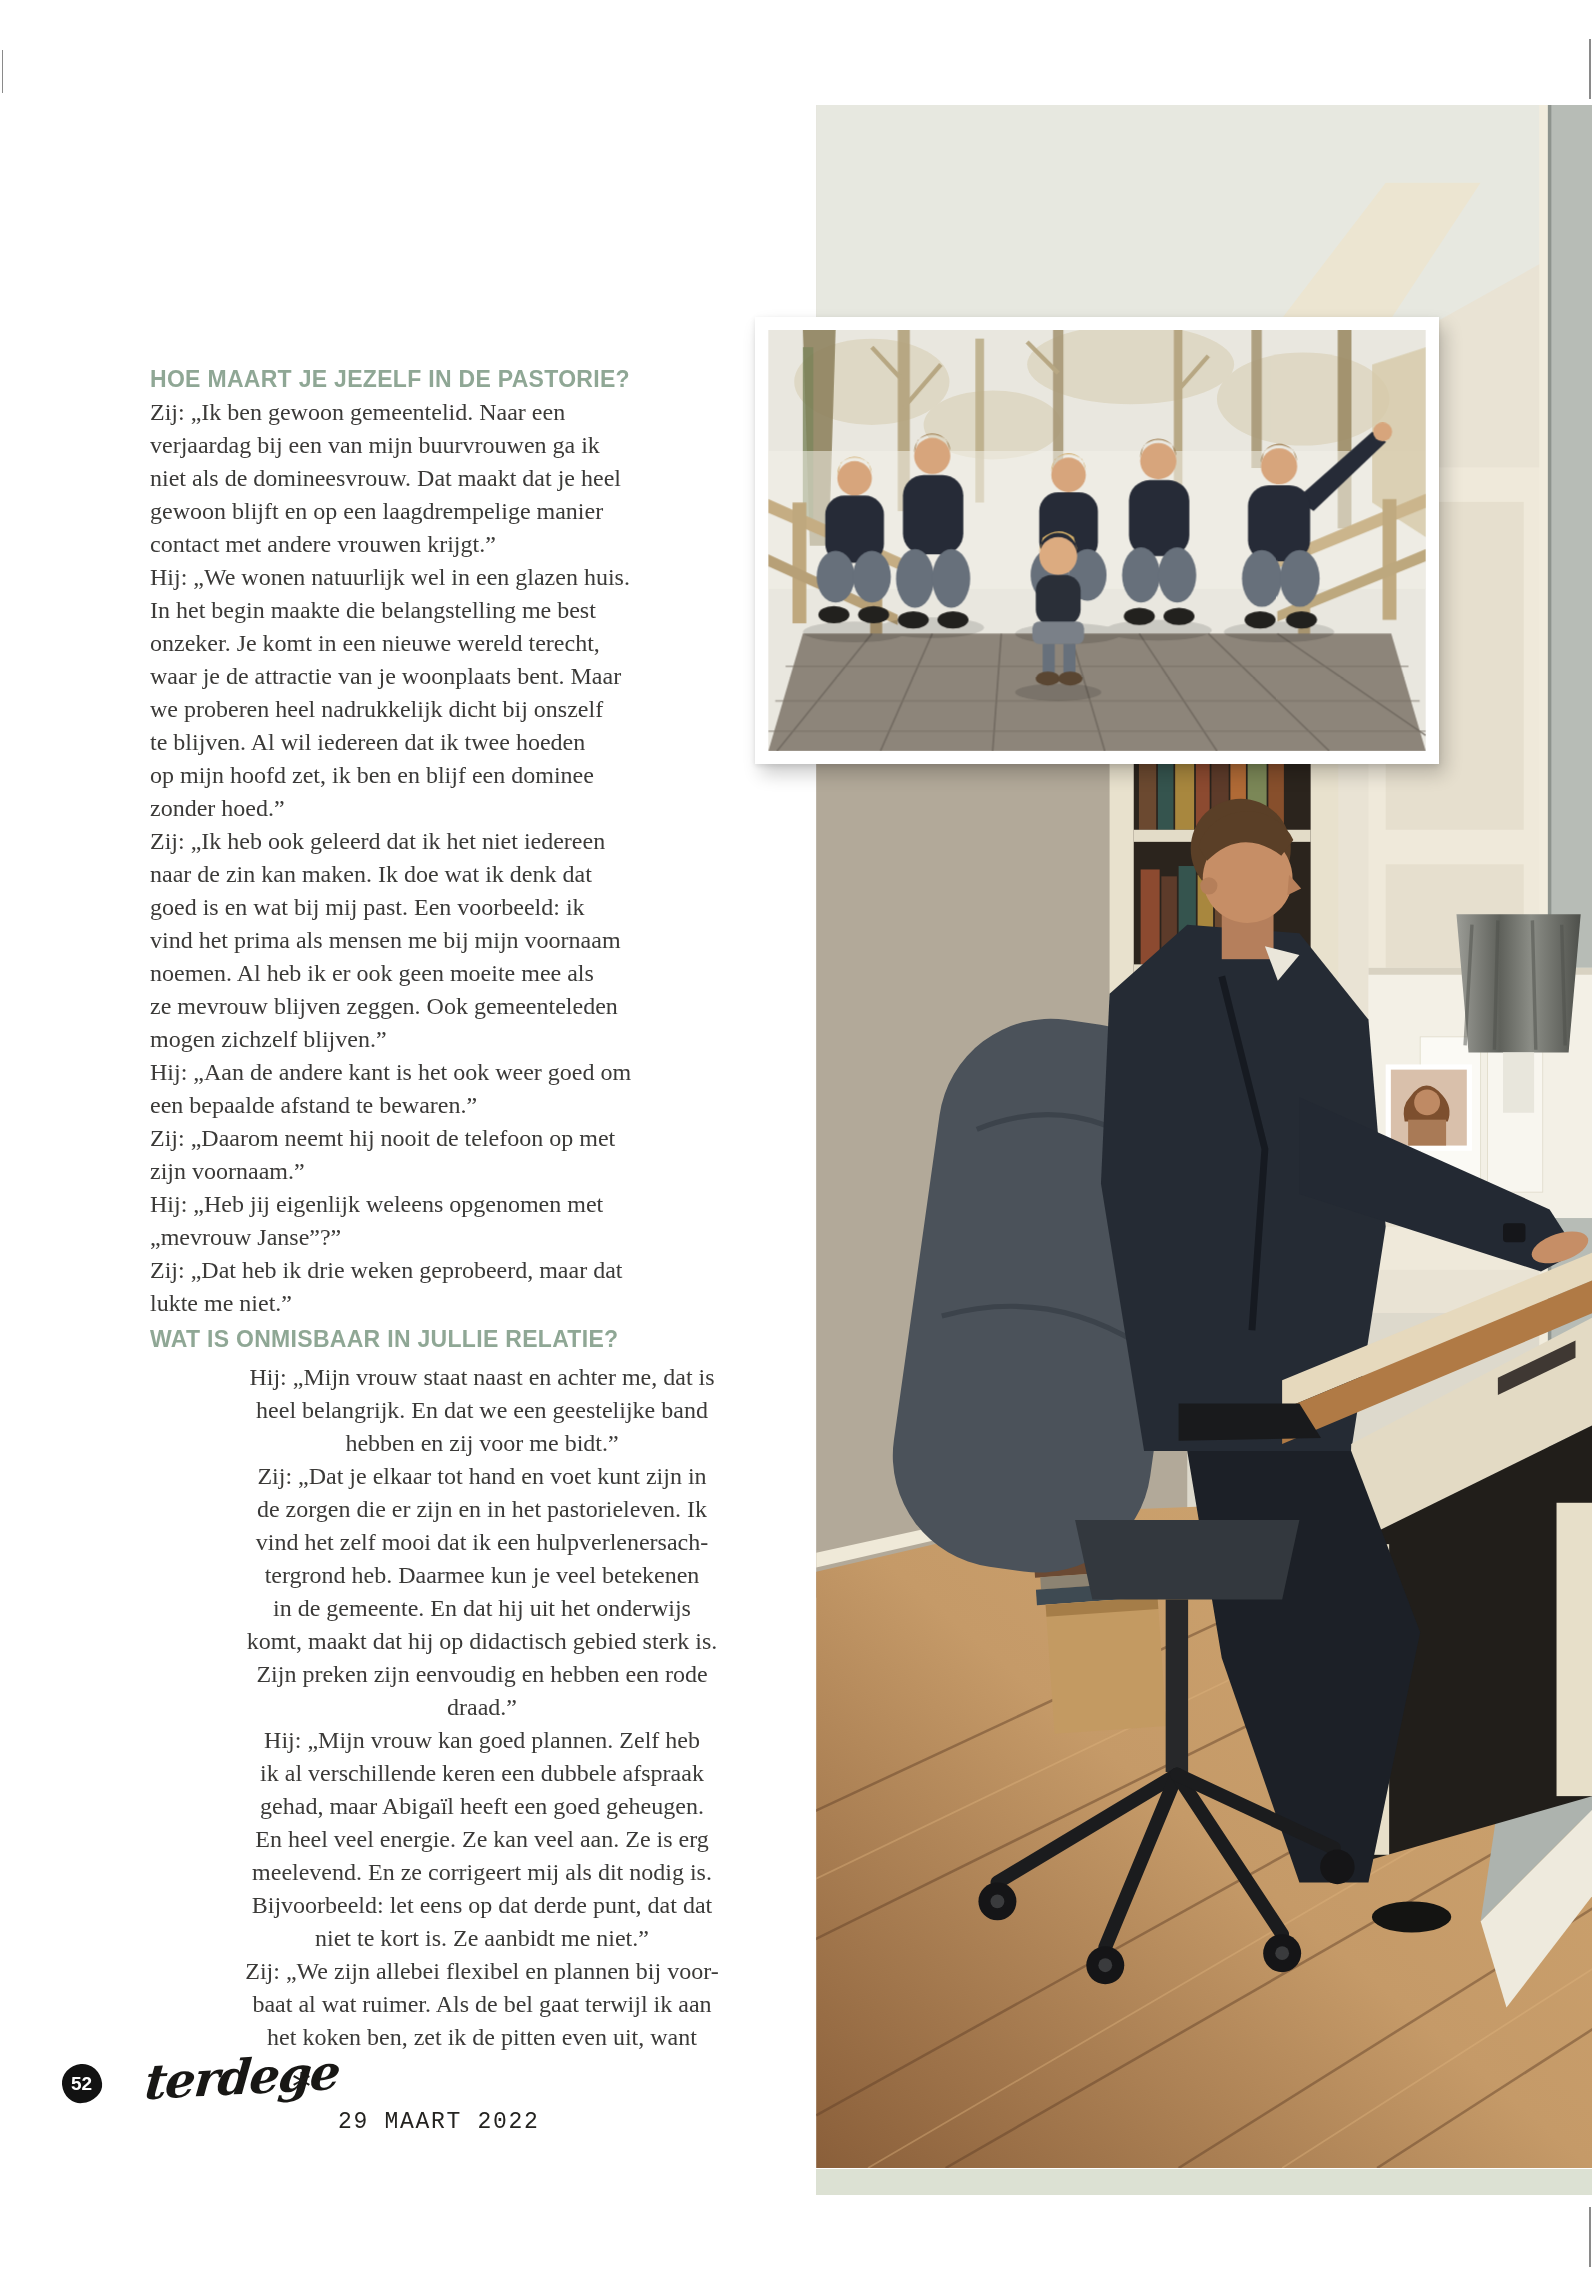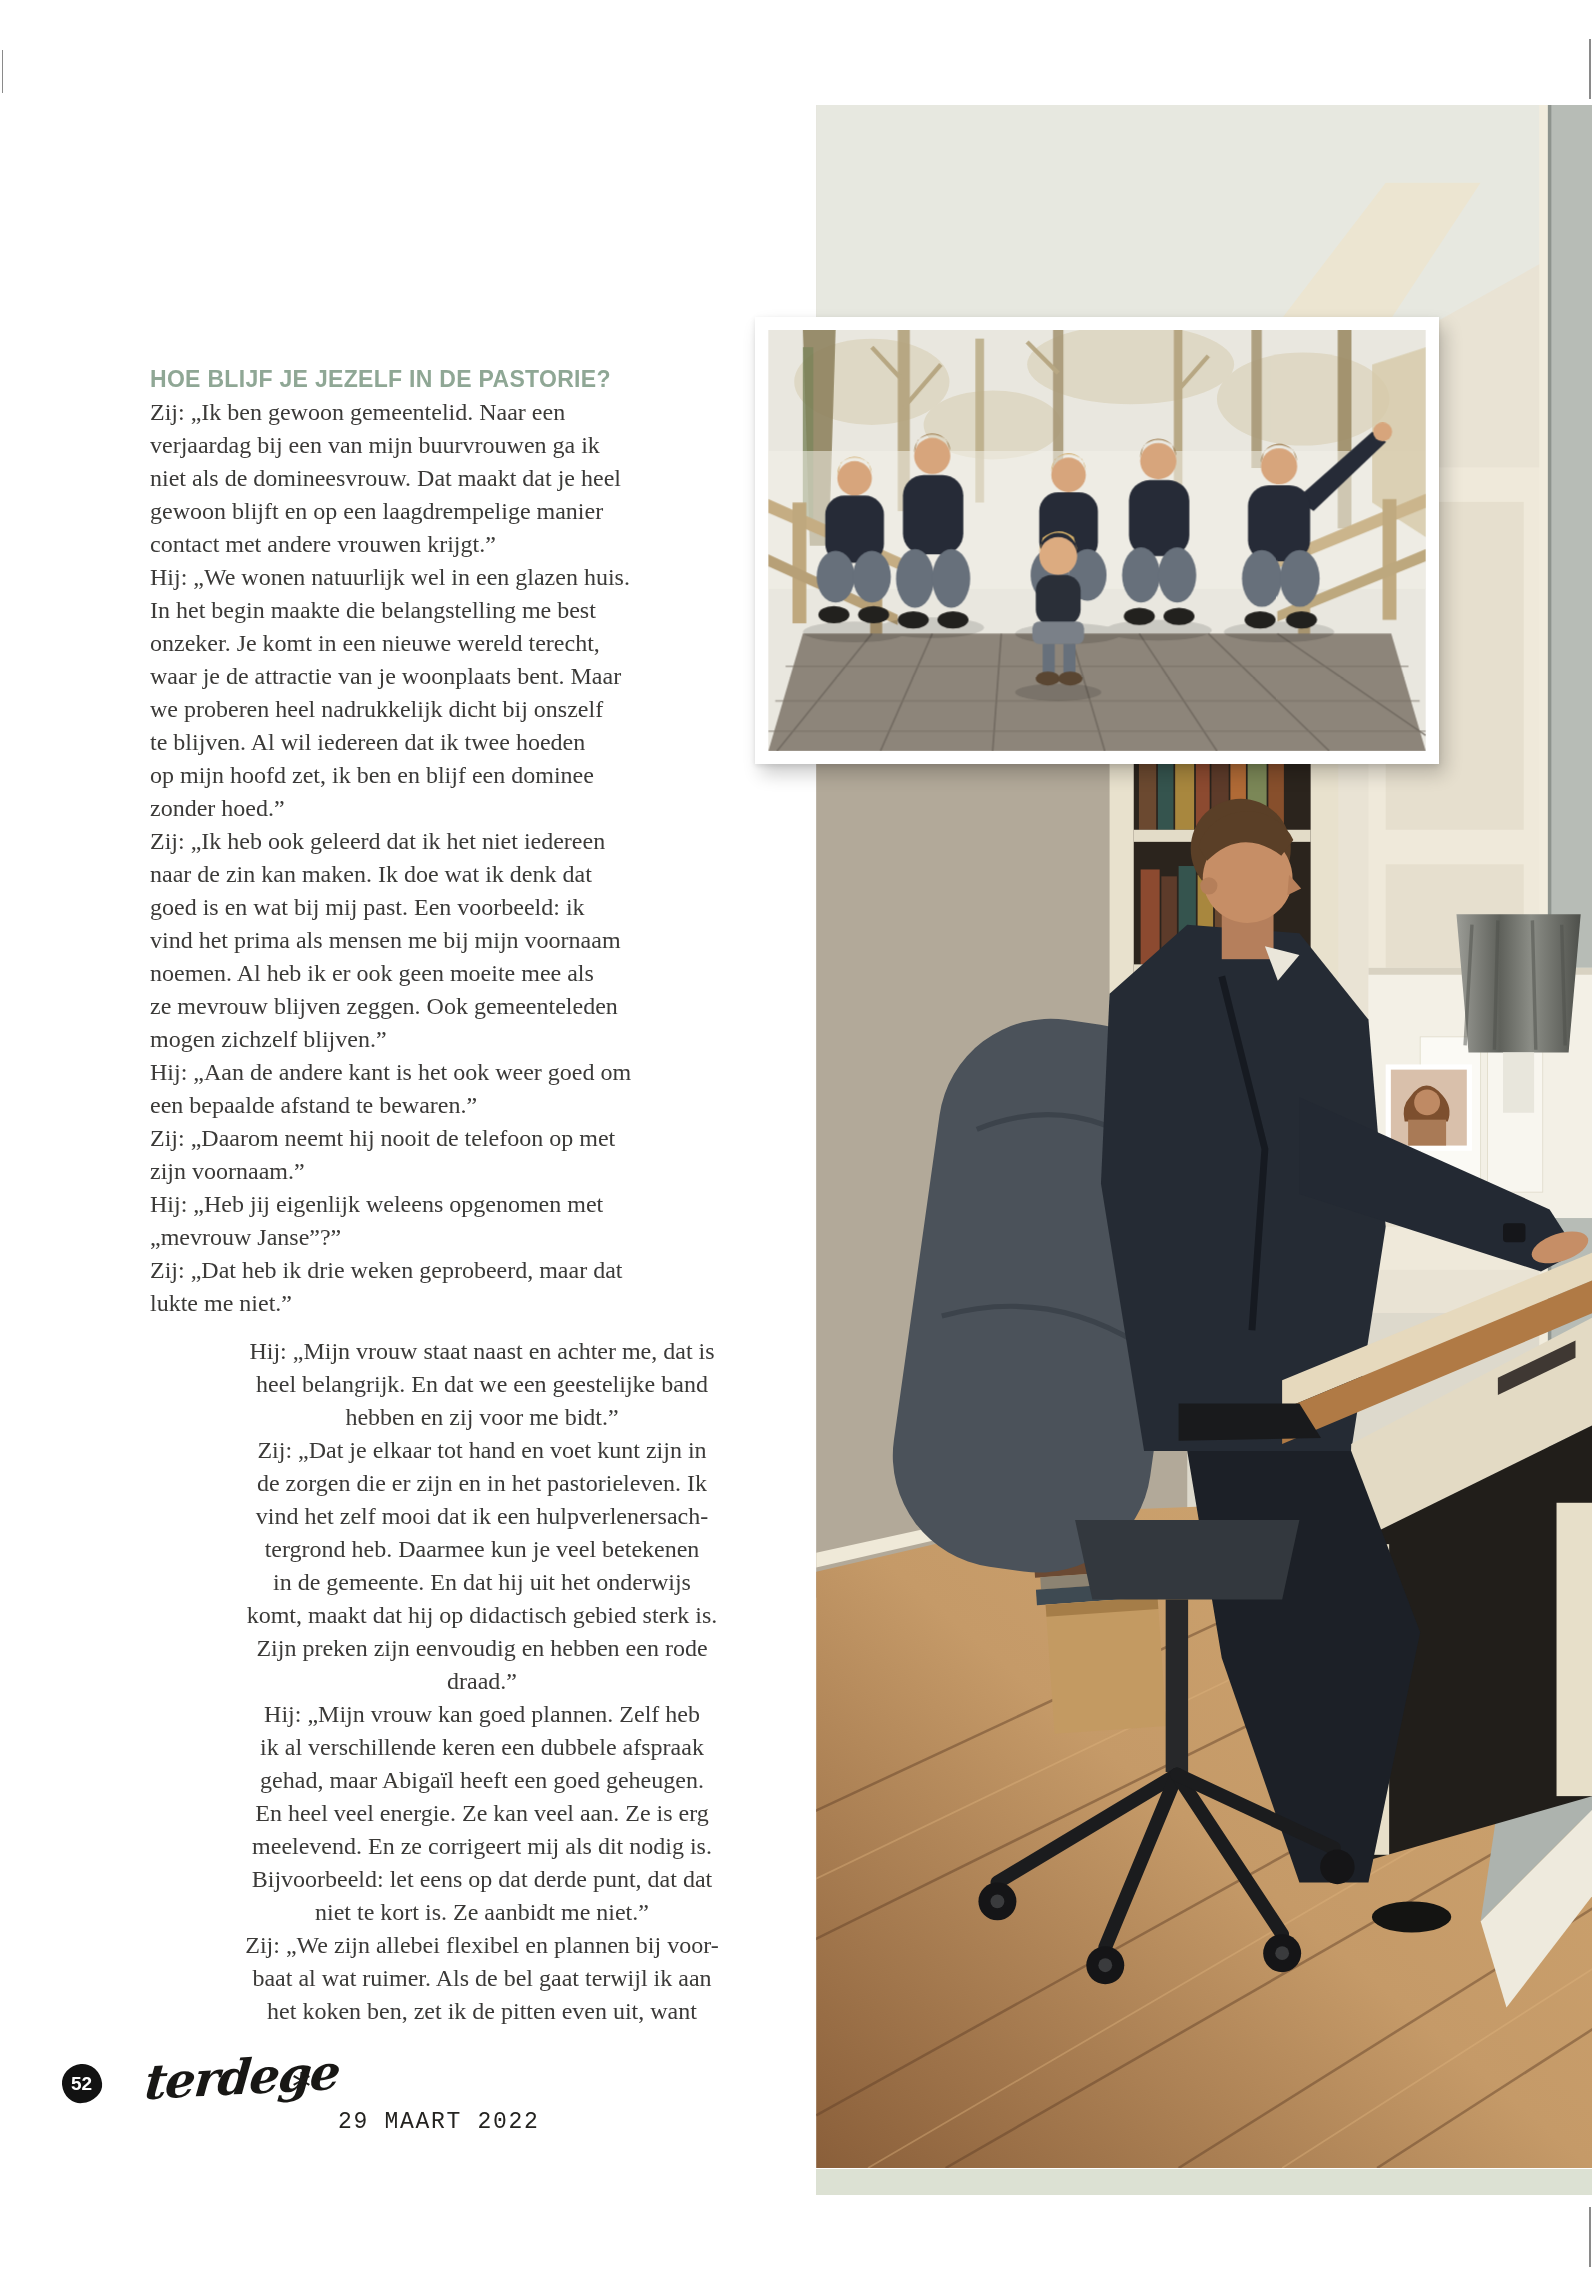--- a/index.html
+++ b/index.html
@@ -326,21 +326,21 @@
         <rect x="306" y="338" width="60" height="26" rx="8" fill="#7a8088"></rect>
         <rect x="318" y="364" width="14" height="34" fill="#67707b"></rect>
           <rect x="342" y="364" width="14" height="34" fill="#67707b"></rect>
         <ellipse cx="324" cy="404" rx="14" ry="8" fill="#5a4632"></ellipse>
           <ellipse cx="350" cy="404" rx="14" ry="8" fill="#5a4632"></ellipse>
       </g>
     </svg>
   </div>
 
   <div class="col" style="top:366px;">
-    <div class="sec-heading">HOE BLIJF JE JEZELF IN DE PASTORIE?</div>
+    <div class="sec-heading">HOE MAART JE JEZELF IN DE PASTORIE?</div>
     <div class="sec-body" style="margin-top:3.5px;">Zij: „Ik ben gewoon gemeentelid. Naar een
 verjaardag bij een van mijn buurvrouwen ga ik
 niet als de domineesvrouw. Dat maakt dat je heel
 gewoon blijft en op een laagdrempelige manier
 contact met andere vrouwen krijgt.”
 Hij: „We wonen natuurlijk wel in een glazen huis.
 In het begin maakte die belangstelling me best
 onzeker. Je komt in een nieuwe wereld terecht,
 waar je de attractie van je woonplaats bent. Maar
 we proberen heel nadrukkelijk dicht bij onszelf
@@ -358,20 +358,21 @@
 een bepaalde afstand te bewaren.”
 Zij: „Daarom neemt hij nooit de telefoon op met
 zijn voornaam.”
 Hij: „Heb jij eigenlijk weleens opgenomen met
 „mevrouw Janse”?”
 Zij: „Dat heb ik drie weken geprobeerd, maar dat
 lukte me niet.”</div>
   </div>
 
   <div class="col" style="top:1326px;">
+    <div class="sec-heading">WAT IS ONMISBAAR IN JULLIE RELATIE?</div>
     <div class="sec-body" style="margin-top:9px;text-align:center;">Hij: „Mijn vrouw staat naast en achter me, dat is
 heel belangrijk. En dat we een geestelijke band
 hebben en zij voor me bidt.”
 Zij: „Dat je elkaar tot hand en voet kunt zijn in
 de zorgen die er zijn en in het pastorieleven. Ik
 vind het zelf mooi dat ik een hulpverlenersach-
 tergrond heb. Daarmee kun je veel betekenen
 in de gemeente. En dat hij uit het onderwijs
 komt, maakt dat hij op didactisch gebied sterk is.
 Zijn preken zijn eenvoudig en hebben een rode

